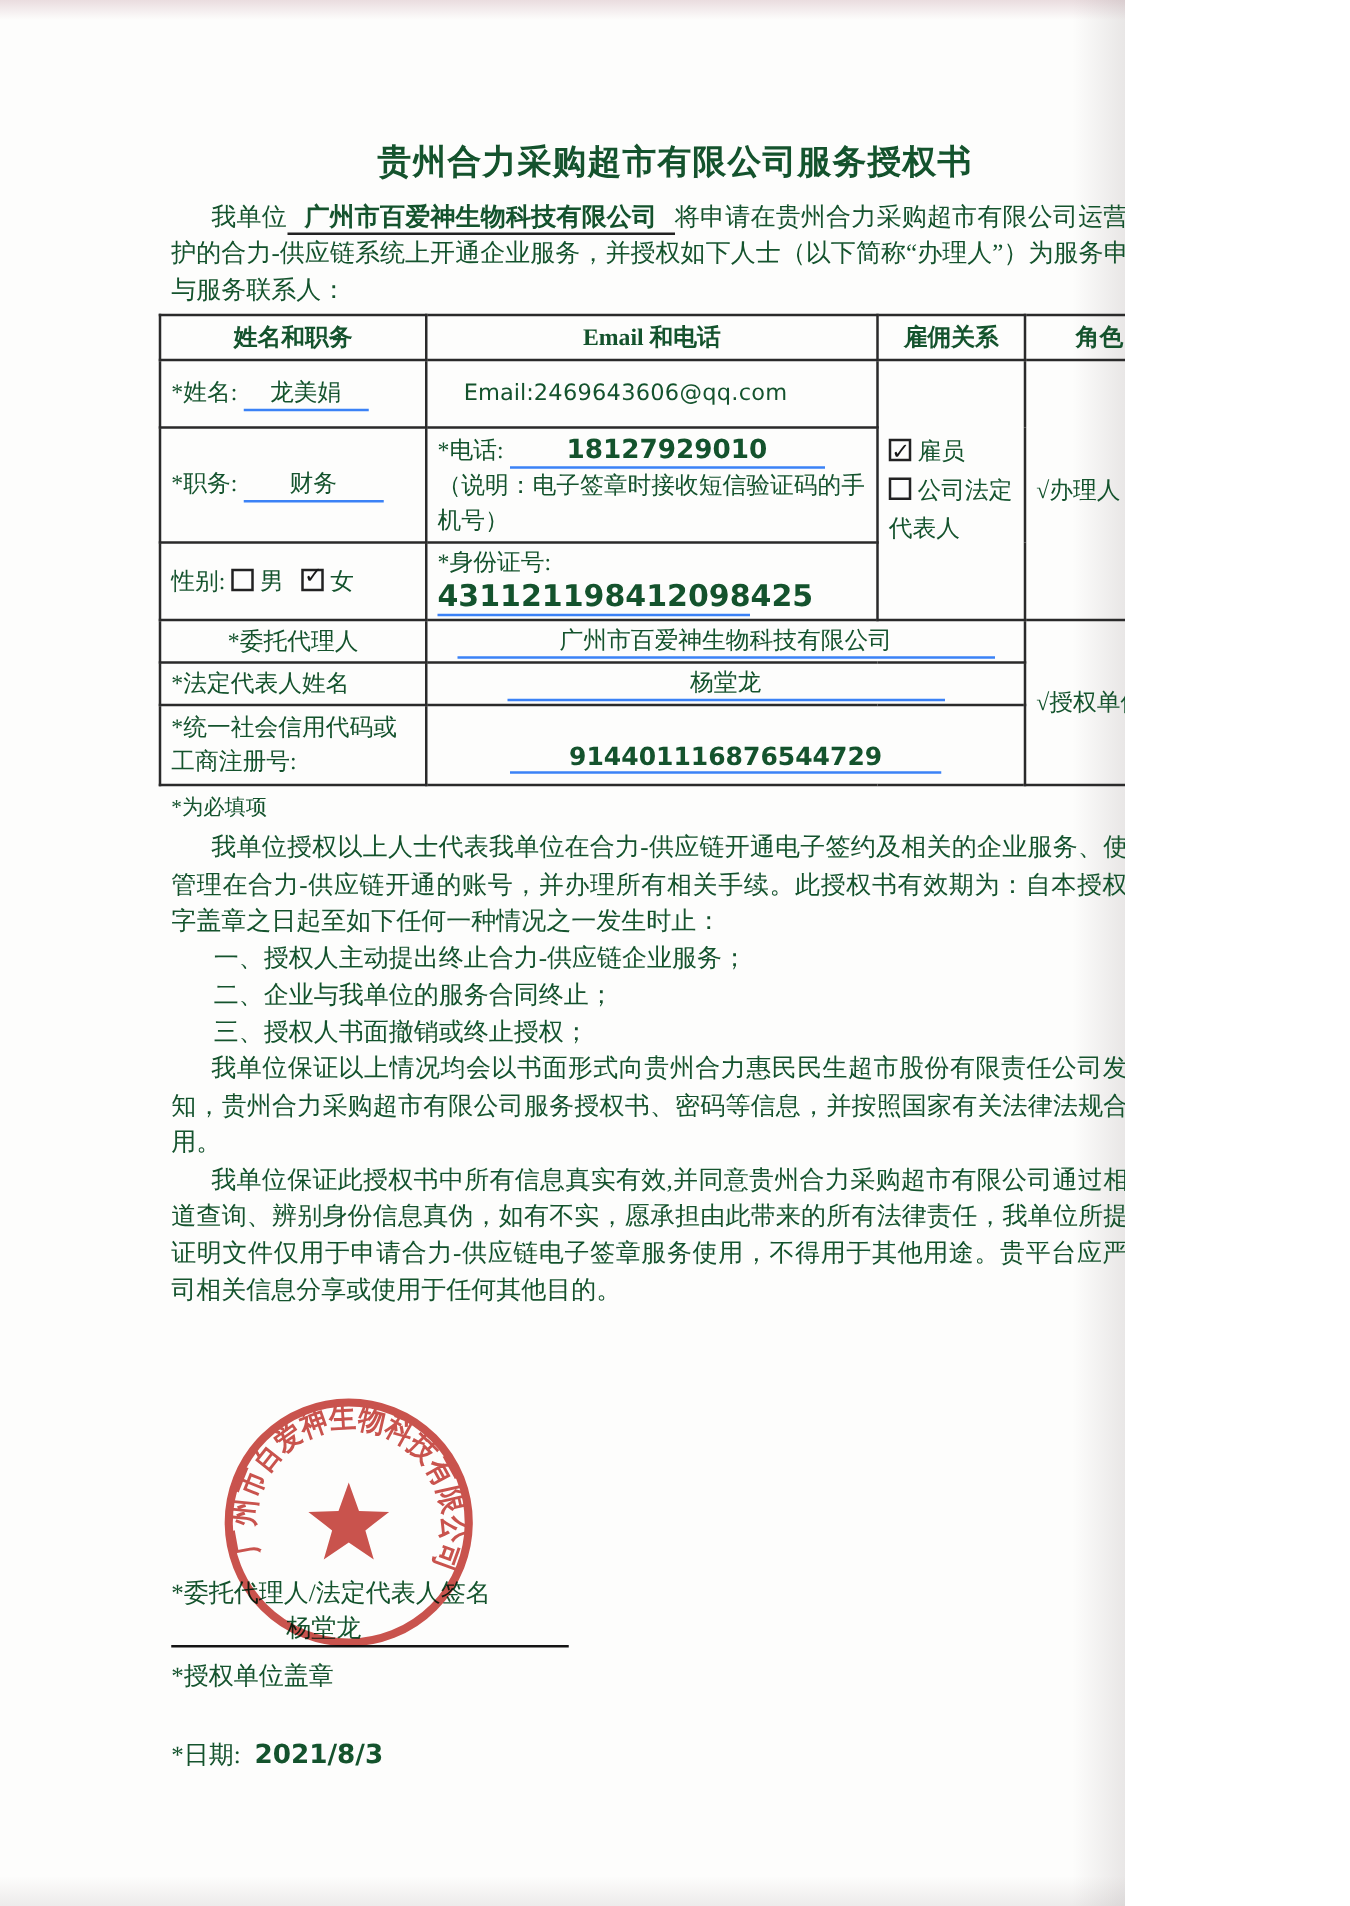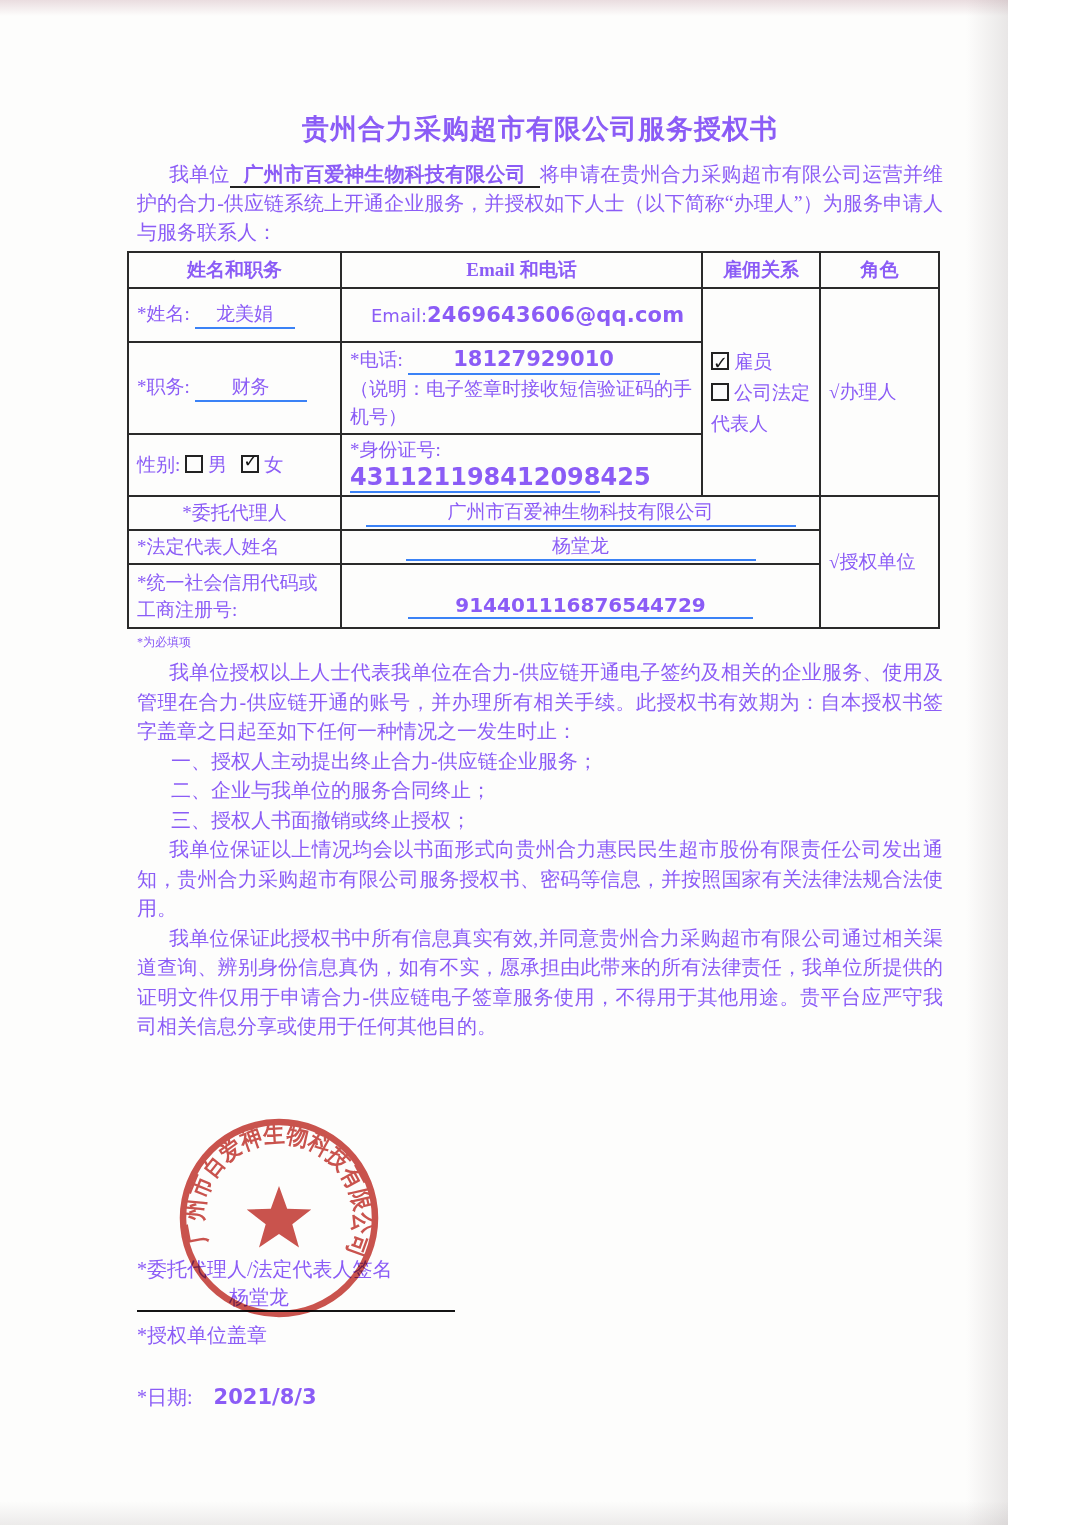--- a/index.html
+++ b/index.html
@@ -1,19 +1,19 @@
 <!DOCTYPE html>
 <html><head>
 <meta charset="utf-8">
 <style>
   html,body { margin:0; padding:0; background:#ffffff; }
   .page {
-    position:relative; width:1008px; height:1525px;
+    position:relative; width:900px; height:1525px;
     background:#fdfdfc; overflow:hidden;
-    font-family:"Liberation Serif", serif; color:#8b5cf6;
+    font-family:"Liberation Serif", serif; color:#14532d;
   }
   
   .scan-top { position:absolute; top:0; left:0; width:100%; height:16px;
     background:linear-gradient(to bottom, rgba(205,172,180,.40), rgba(205,172,180,0)); }
   .scan-right { position:absolute; top:0; right:0; width:42px; height:100%;
     background:linear-gradient(to left, rgba(150,140,142,.20), rgba(150,140,142,0)); }
   .scan-bottom { position:absolute; bottom:0; left:0; width:100%; height:24px;
     background:linear-gradient(to top, rgba(150,140,142,.16), rgba(150,140,142,0)); }
 
   .content { position:absolute; left:137px; top:0; width:806px; }
@@ -36,50 +36,50 @@
   td.top { vertical-align:top; padding-top:8px; }
 
   .uv { display:inline-block; border-bottom:2px solid #3b82f6; text-align:center; }
   .uv-name { width:100px; } .uv-duty { width:112px; }
   .uv-phone { width:252px; } .uv-id { width:250px; }
   .uv-company { width:430px; } .uv-legal { width:350px; } .uv-code { width:345px; }
 
   .sans { font-family:"DejaVu Sans", sans-serif; }
   .num { font-family:"DejaVu Sans", sans-serif; font-weight:bold; }
   .email-line { font-size:18px;margin-left:21px; }
-  .email-val { font-size:21px; font-weight:bold; letter-spacing:0.2px; }
+  .email-val { font-size:18px; font-weight:normal; letter-spacing:0.2px; }
   .phone-val { font-size:21px; } .id-val { font-size:24px; } .code-val { font-size:20px; }
   .note-cell { line-height:28px; }
   .cell-bottom { vertical-align:bottom !important; padding-bottom:8px !important; }
   td.center { text-align:center; }
   .role-cell { padding-left:10px; font-size:20px; }
   .emp-cell { padding-left:9px; padding-right:2px; line-height:31px; }
   .label2 { line-height:27px; }
 
   
   .cb { display:inline-block; width:14px; height:14px; border:2px solid #222;
     vertical-align:-2px; margin-right:5px; position:relative; background:transparent; }
   .cb.checked::after { content:"\2713"; position:absolute; top:-7px; left:0px;
     font-size:18px; font-weight:bold; color:#161616;
     font-family:"DejaVu Sans", sans-serif; }
 
-  .req-note { margin-top:5px; font-size:12px; }
+  .req-note { margin-top:5px; font-size:17px; }
 
   .bodytext { margin-top:7px; font-size:20px; line-height:29.5px; }
   .bodytext p { margin:0; text-align:justify; }
   .bodytext p.ind { text-indent:1.6em; }
   .bodytext p.item { text-indent:1.7em; }
 
   .sigblock { margin-top:213px; font-size:20px; }
   .sig-label { line-height:29px; }
   .sign-line { width:226px; padding-left:92px; border-bottom:2px solid #141414;
     line-height:25px; margin-top:1px; }
   .seal-label { margin-top:9px; line-height:29px; }
   .date-line { margin-top:33px; line-height:29px; }
-  .date-val { font-size:21px; margin-left:16px;text-align:right; }
+  .date-val { font-size:21px; margin-left:6px;text-align:right; }
 
   
   .stamp { position:absolute; left:173px; top:1112px; width:212px; height:212px;
     mix-blend-mode:multiply; opacity:.88; }
 </style>
 </head>
 <body>
 
 <div class="page">
   <div class="scan-top"></div>

